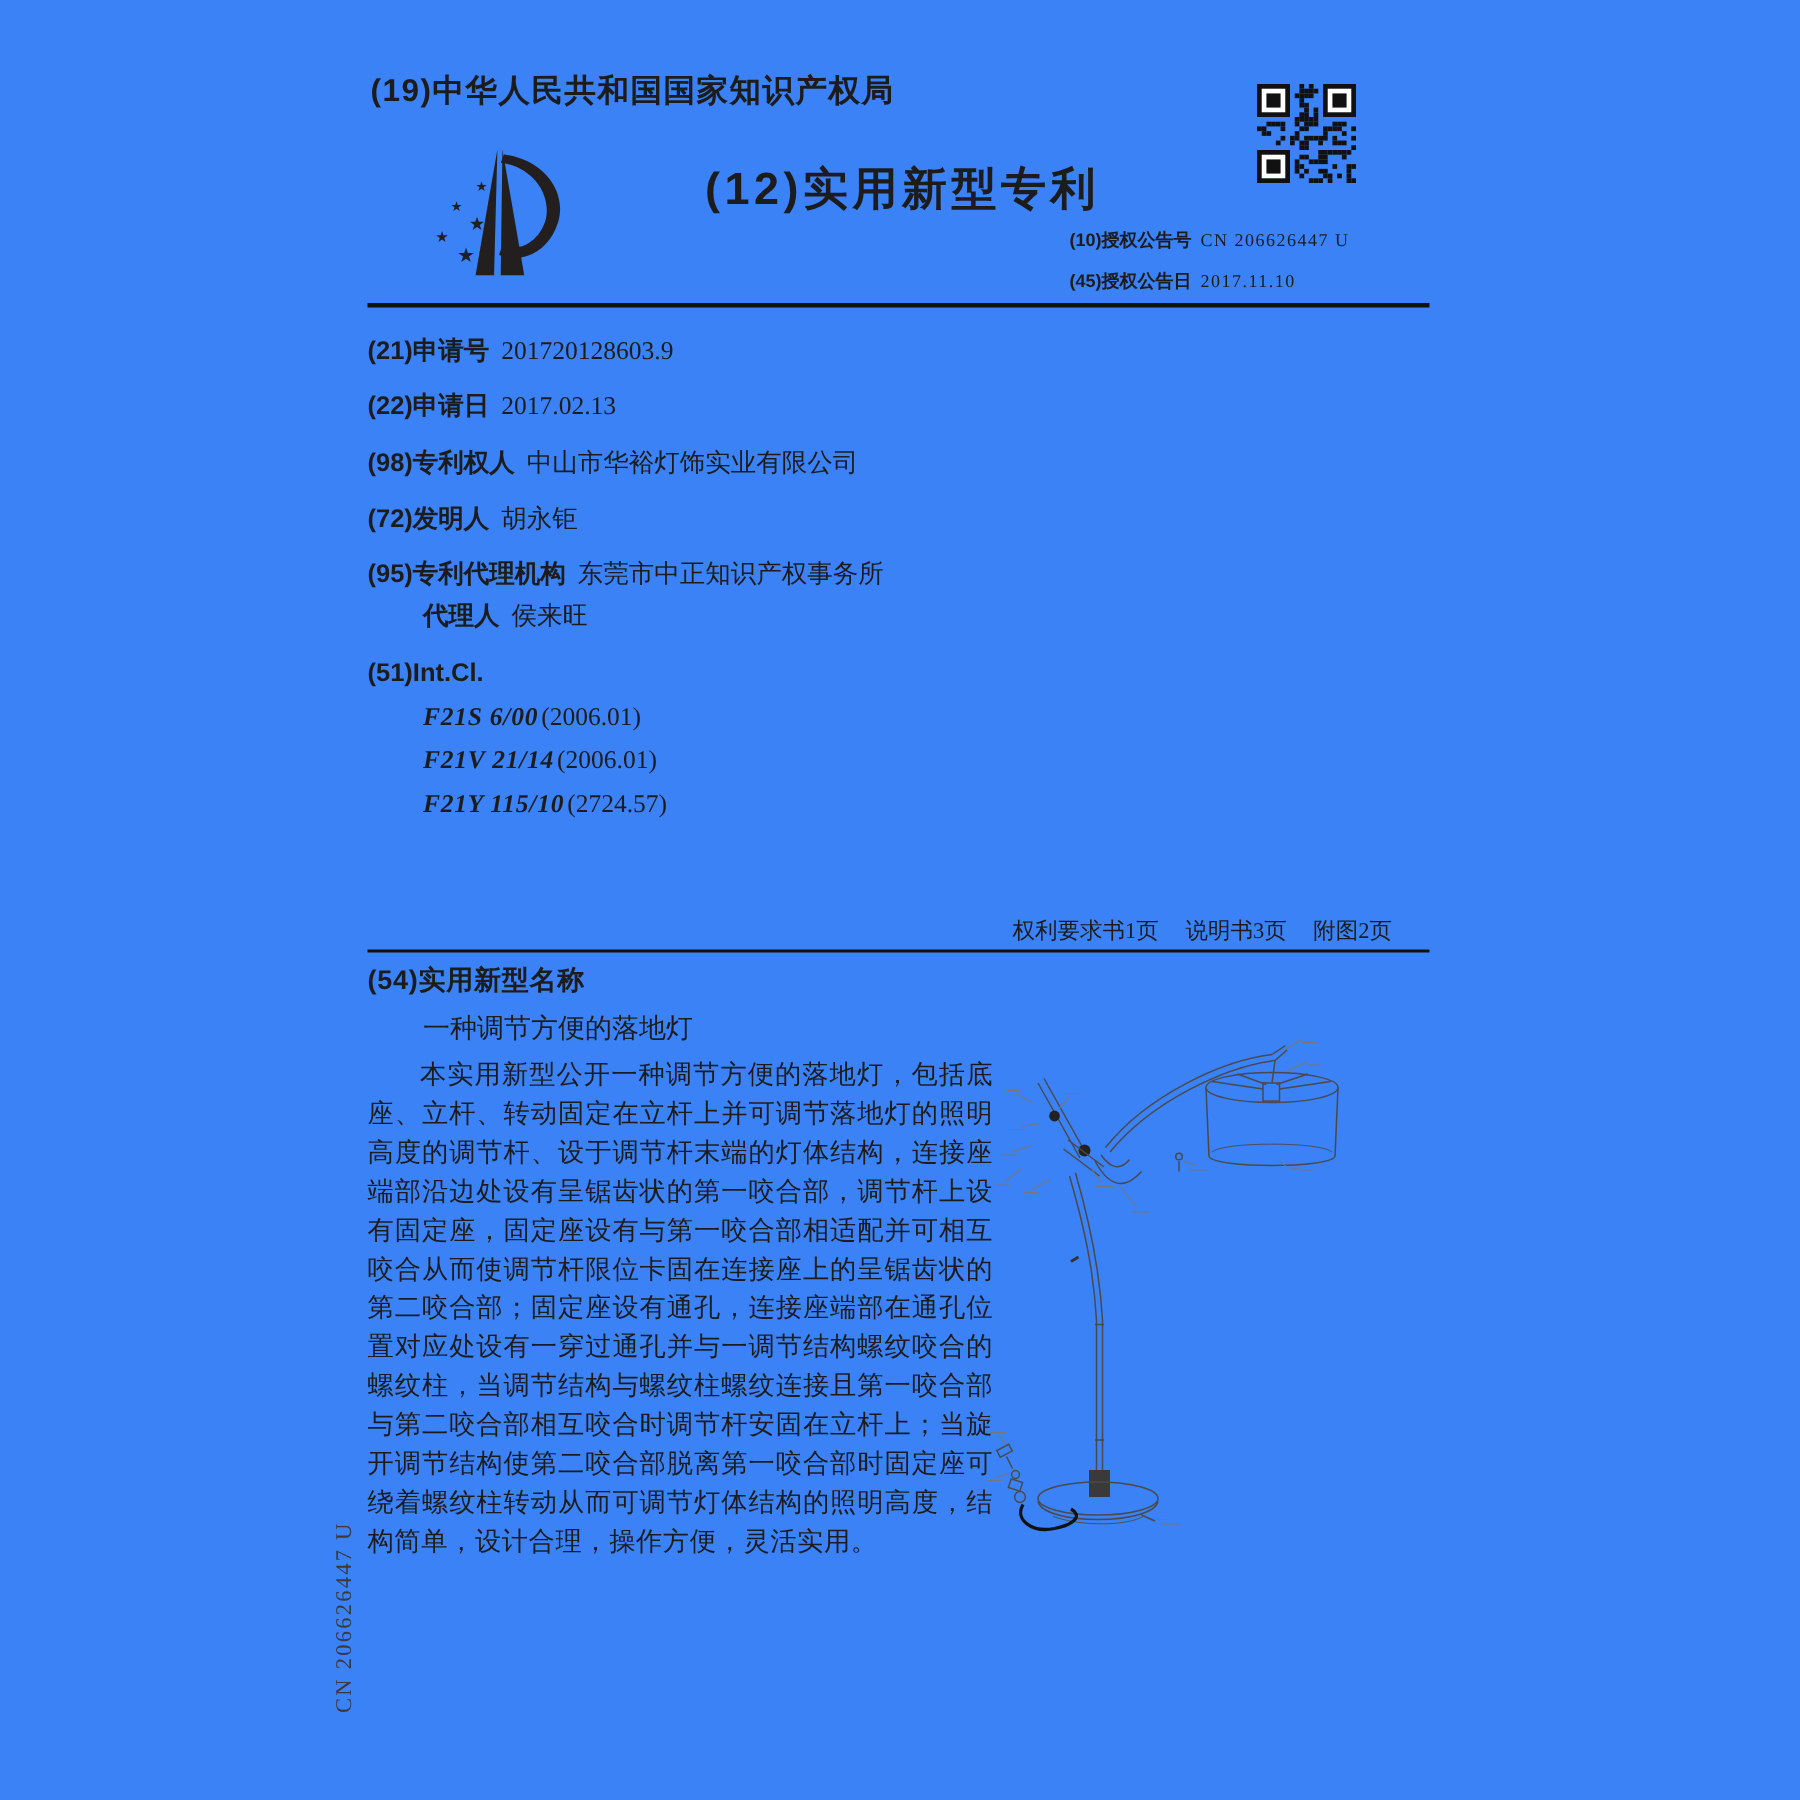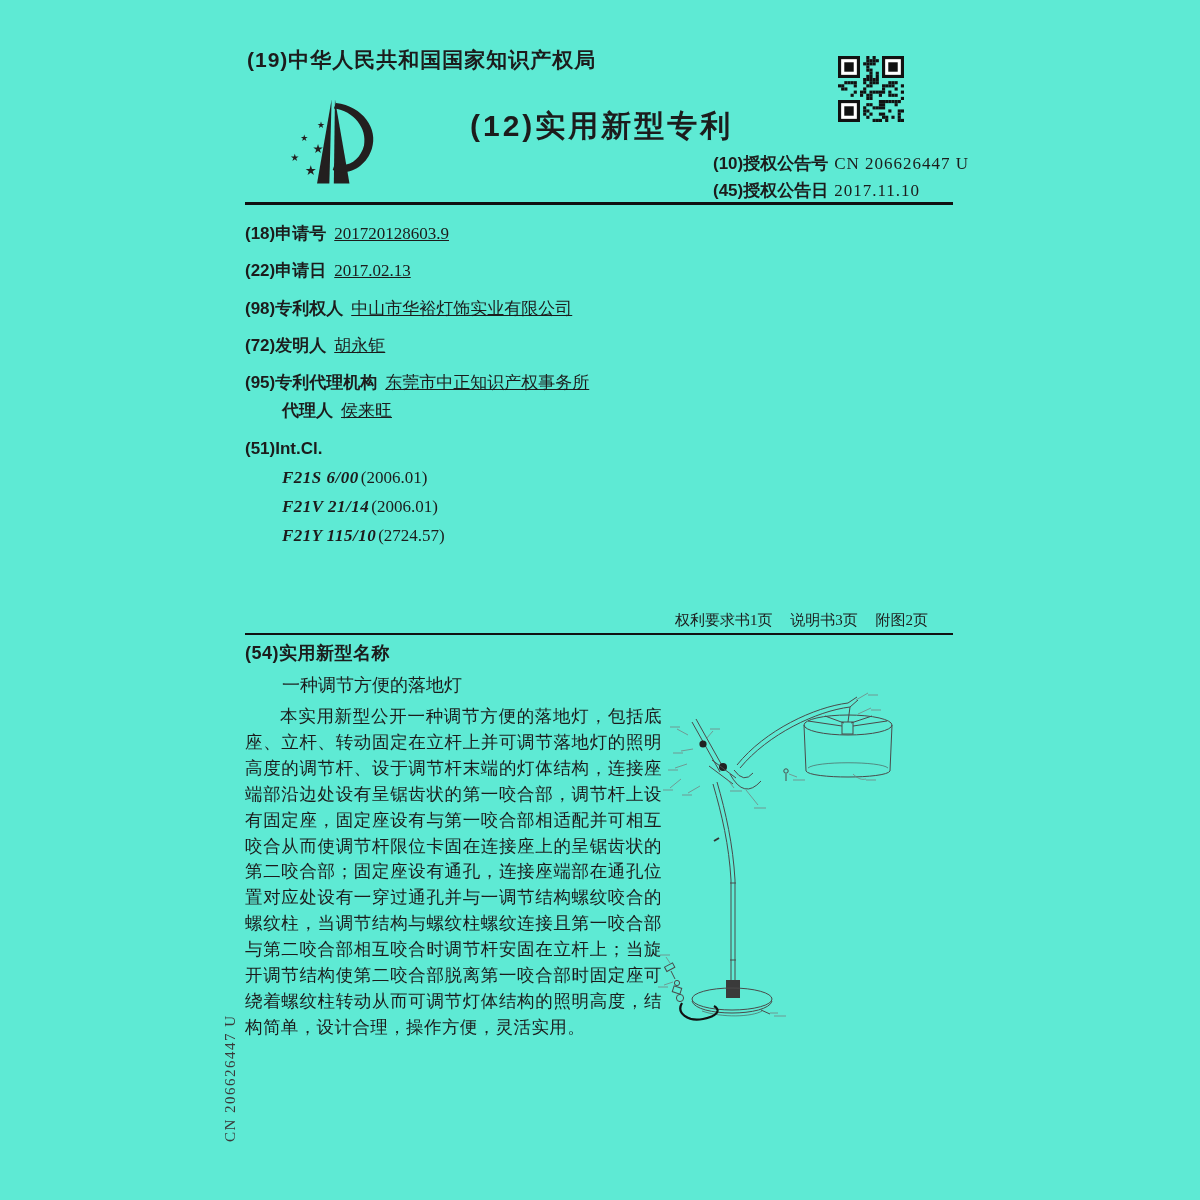--- a/index.html
+++ b/index.html
@@ -1,34 +1,34 @@
 <!DOCTYPE html>
 <html><head>
 <meta charset="utf-8">
 <style>
   html,body{margin:0;padding:0;background:#e8e8e8;}
   .sheet{
-    position:relative;width:1200px;height:1200px;background:#5eead4;
+    position:relative;width:1200px;height:1200px;background:#3b82f6;
     font-family:"Liberation Sans",sans-serif;color:#1c1c1c;overflow:hidden;
   }
   .abs{position:absolute;}
   .serif{font-family:"Liberation Serif",serif;}
   .office{left:247px;top:46px;font-size:21px;font-weight:bold;letter-spacing:1px;}
   .doc-type{left:470px;top:106px;font-size:30px;font-weight:bold;letter-spacing:3px;}
-  .pub-line{left:713px;font-size:17px;white-space:nowrap;}
+  .pub-line{left:713px;font-size:12px;white-space:nowrap;}
   .pub-line .lab{font-weight:bold;}
   .pub-line .val{font-family:"Liberation Serif",serif;margin-left:6px;letter-spacing:1px;}
   .pub-no{top:152px;}
   .pub-date{top:179px;}
   .rule-thick{left:245px;top:202px;width:708px;height:3px;background:#111;}
   .rule-thin{left:245px;top:633px;width:708px;height:2px;background:#111;}
   .biblio{left:245px;top:210px;width:440px;font-size:17px;line-height:1.25;}
   .b-row{margin-top:13px;white-space:nowrap;}
   .b-row .lab{font-weight:bold;}
-  .b-row .val{font-family:"Liberation Serif",serif;margin-left:8px;text-decoration:underline;}
+  .b-row .val{font-family:"Liberation Serif",serif;margin-left:8px;}
   .ind1{padding-left:37px;margin-top:7px;}
   .ind2{padding-left:75px;margin-top:6px;}
   .ind3{padding-left:140px;margin-top:6px;}
   .gap{margin-top:16px;}
   .ipc-row{padding-left:37px;margin-top:8px;font-family:"Liberation Serif",serif;}
   .ipc-code{font-style:italic;font-weight:bold;letter-spacing:0.5px;}
   .ipc-ver{margin-left:2px;}
   .pages-info{left:650px;top:611px;width:303px;font-size:15px;
     font-family:"Liberation Serif",serif;white-space:nowrap;text-align:center;}
   .pages-info span{margin:0 7px;}
@@ -196,21 +196,21 @@
     <span class="lab">(10)授权公告号</span><span class="val">CN 206626447 U</span>
   </div>
   <div class="abs pub-line pub-date">
     <span class="lab">(45)授权公告日</span><span class="val">2017.11.10</span>
   </div>
 
   <div class="abs rule-thick"></div>
 
   <div class="abs biblio">
     <div class="b-row">
-      <span class="lab">(18)申请号</span><span class="val">201720128603.9</span>
+      <span class="lab">(21)申请号</span><span class="val">201720128603.9</span>
     </div>
     <div class="b-row gap">
       <span class="lab">(22)申请日</span><span class="val">2017.02.13</span>
     </div>
     <div class="b-row gap">
       <span class="lab">(98)专利权人</span><span class="val serif">中山市华裕灯饰实业有限公司</span>
     </div>
     <div class="b-row gap">
       <span class="lab">(72)发明人</span><span class="val">胡永钜</span>
     </div>

